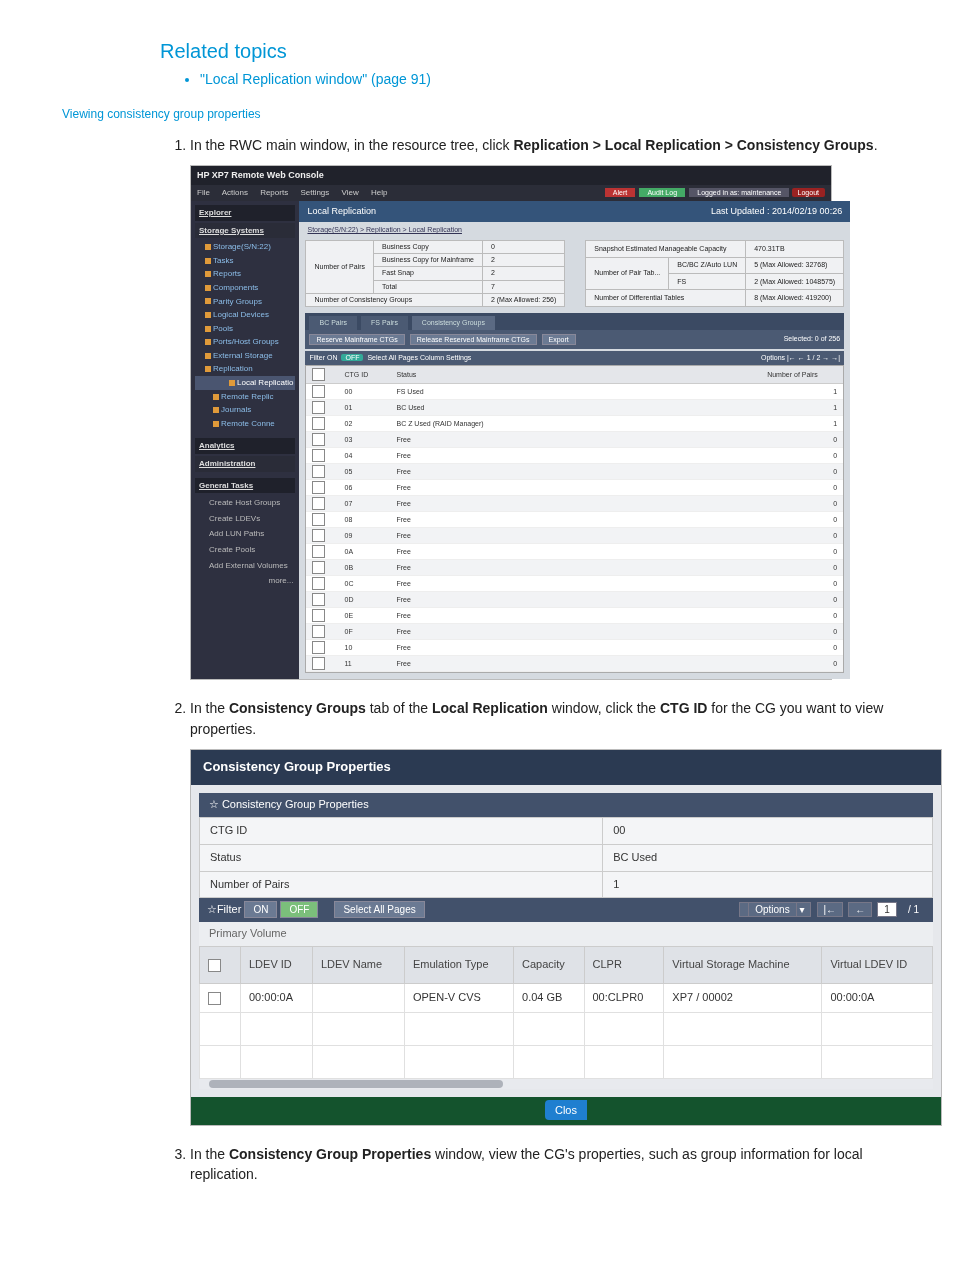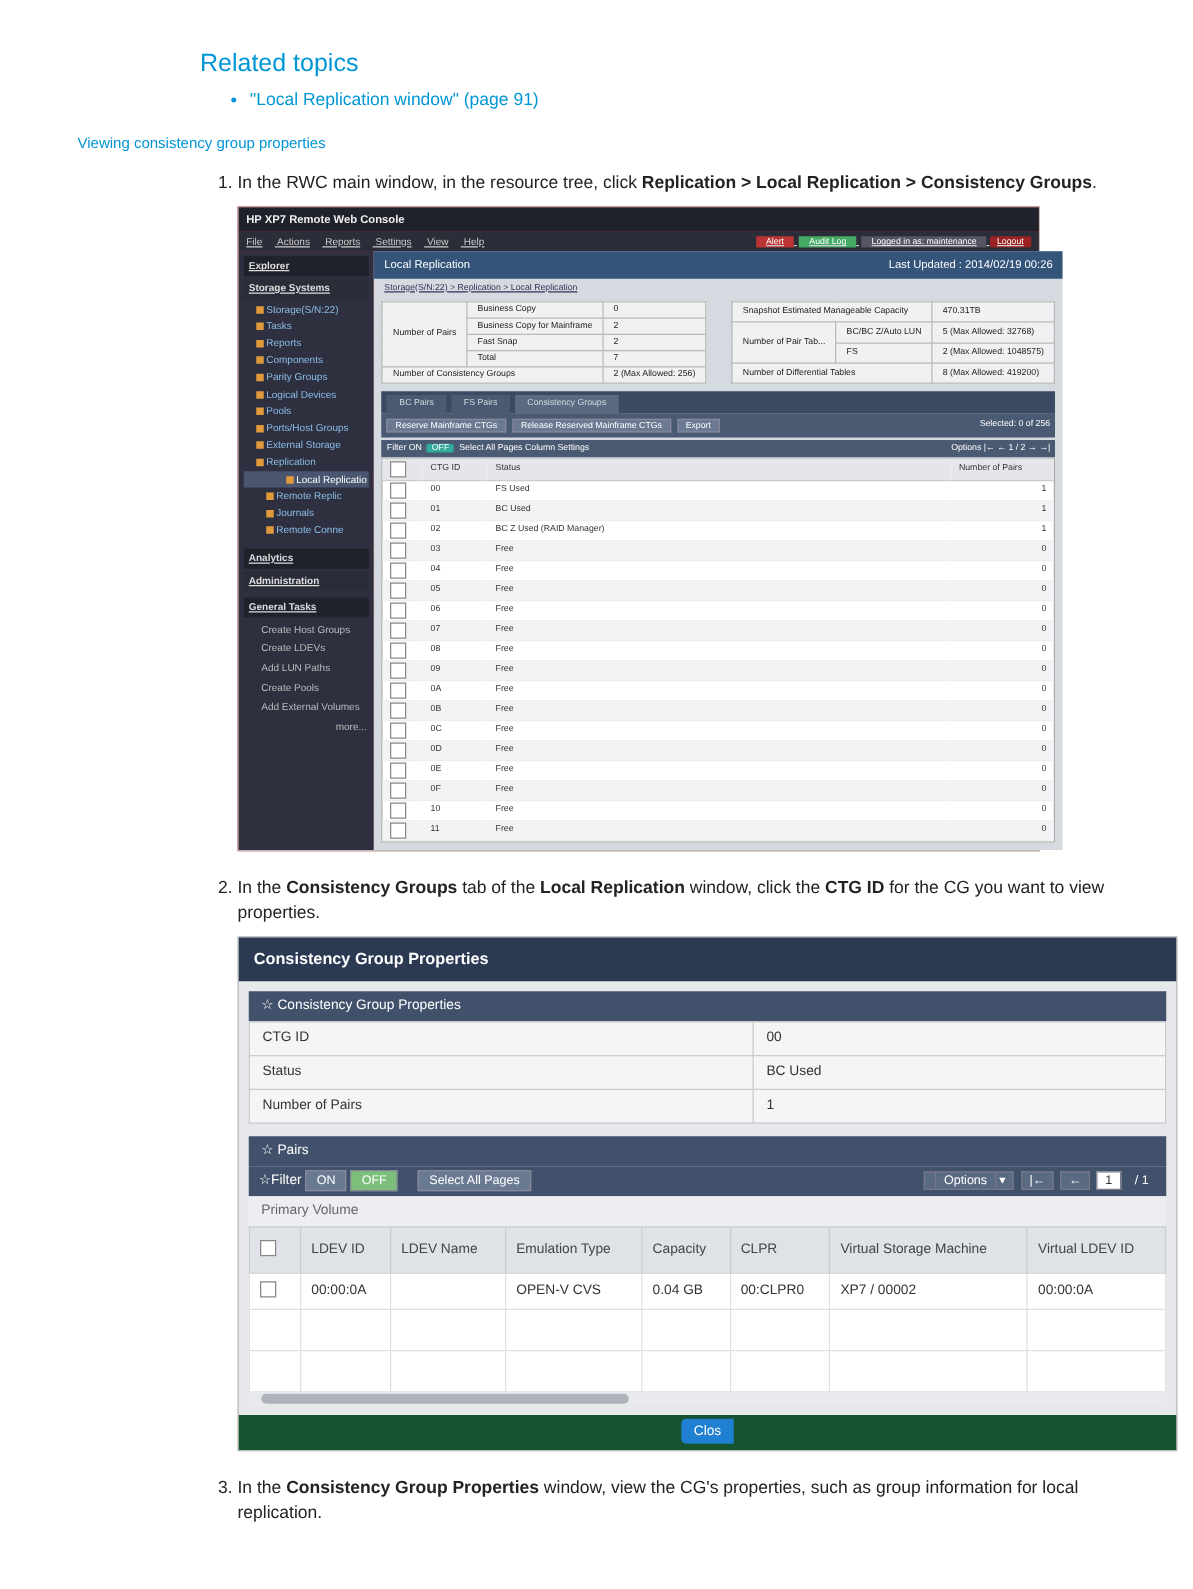--- a/index.html
+++ b/index.html
@@ -41,40 +41,39 @@
   }
   .bold { font-weight: bold; }
   .screenshot-frame {
     margin: 10px 0 18px 0;
     border: 1px solid #bbb;
   }
   
   .ss1 {
     font-size: 8px;
     color: #ccc;
-    background: #b91c1c;
+    background: #000000;
     width: 640px;
     position: relative;
   }
   .ss1-titlebar {
     background: #20222b;
     color: #eee;
     font-size: 9px;
     font-weight: bold;
     padding: 3px 6px;
   }
   .ss1-menubar {
     background: #2b2d38;
     color: #ccc;
     font-size: 8px;
     padding: 2px 6px;
     display: flex;
     justify-content: space-between;
-    align-items: center;
-    text-decoration: underline;
+    align-items: flex-start;
   }
   .ss1-menubar .left span { margin-right: 10px; }
   .ss1-menubar .logout {
     background: #9a2222;
     color: #fff;
     padding: 1px 6px;
     font-size: 7px;
     border-radius: 2px;
   }
   .ss1-menubar .tabset span {
@@ -633,21 +632,20 @@
           <tr>
                 <td class="k">Status</td>
                 <td>BC Used</td>
               </tr>
           <tr>
                 <td class="k">Number of Pairs</td>
                 <td>1</td>
               </tr>
         </tbody>
           </table>
-        <div class="ss2-section-head" style="margin-top:10px">☆ <span>Pairs</span></div>
         <div class="ss2-filterbar">
           <div>
             ☆<span>Filter</span>
             <span class="pill">ON</span><span class="pill active">OFF</span>
             <span class="pill" style="margin-left:10px">Select All Pages</span>
           </div>
           <div class="ss2-pagectl">
             <span><span>Options</span> ▾</span>
             <span>|←</span>
             <span>←</span>

